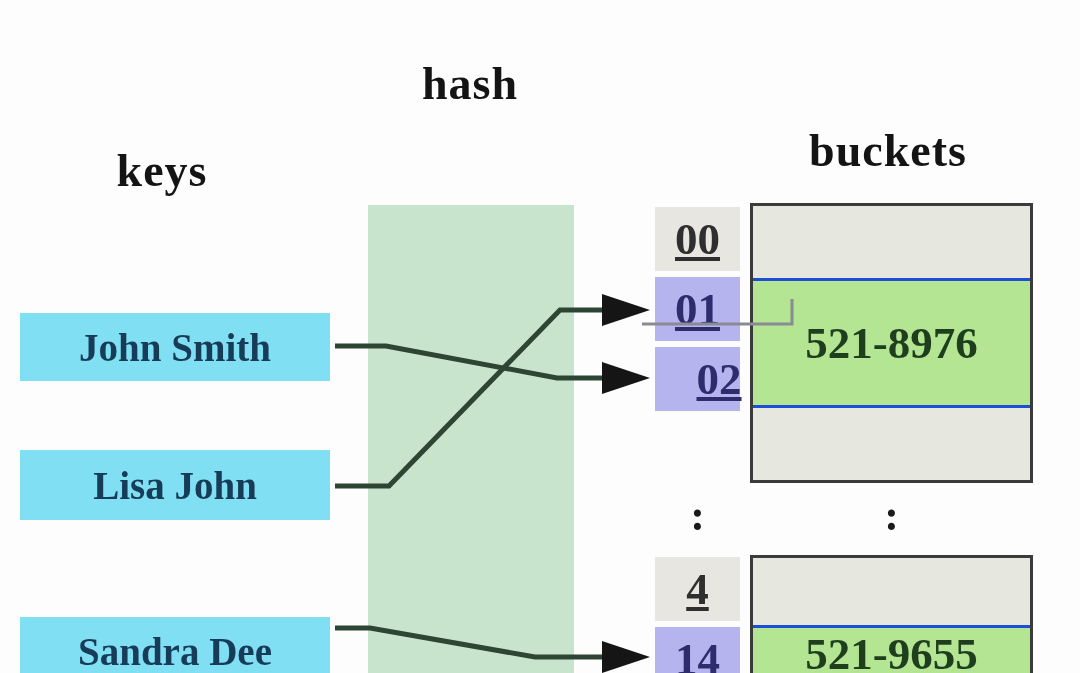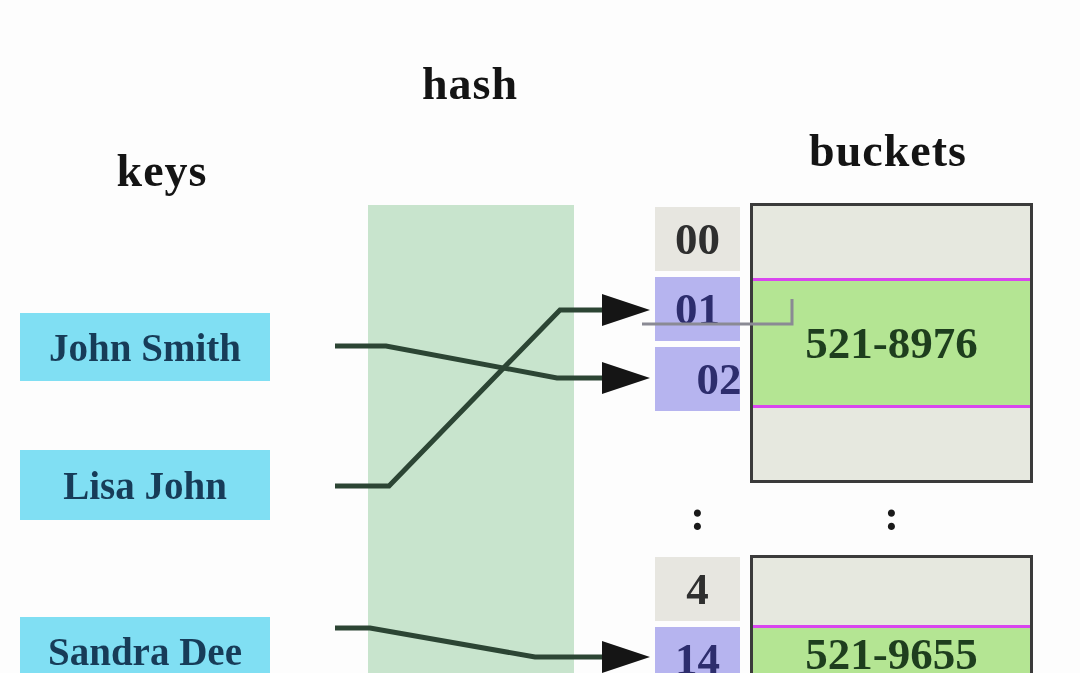--- a/index.html
+++ b/index.html
@@ -40,37 +40,37 @@
   .h-keys{left:62px;top:124px;width:200px;margin-top:20px;}
   .h-hash{left:345px;top:48px;width:250px;line-height:71px;}
   .h-buckets{left:788px;top:124px;width:200px;}
   .band{
     position:absolute;
     left:368px;top:205px;width:206px;height:468px;
     background:var(--band);
   }
   .keybox{
     position:absolute;
-    left:20px;width:250px;height:68px;
+    left:20px;width:310px;height:68px;
     background:var(--key_box);
     color:var(--key_text);
     font-size:39px;
     text-align:center;
     display:flex;align-items:center;justify-content:center;
   }
   .kb-0{top:313px;}
   .kb-1{top:450px;height:70px;}
   .kb-2{top:617px;}
   .idx{
     position:absolute;
     left:655px;width:85px;height:64px;
     background:var(--index_plain_bg);
     color:var(--index_plain_text);
     font-size:45px;
-    display:flex;align-items:center;justify-content:center;
+    display:flex;align-items:center;justify-content:center;text-decoration:underline;
   }
   .idx.hl{
     background:var(--index_highlight_bg);
     color:var(--index_highlight_text);
   }
   .i-0{top:207px;}
   .i-1{top:277px;}
   .i-2{top:347px;padding-left:43px;}
   .i-3{top:417px;}
   .i-4{top:557px;}
@@ -83,21 +83,21 @@
   }
   .bt-1{top:203px;height:280px;}
   .bt-2{top:555px;height:126px;}
   .brow{
     flex:1 1 auto;
     background:var(--bucket_empty_bg);
     display:flex;align-items:center;justify-content:center;
     color:var(--bucket_value_text);
     font-size:45px;
   }
-  .brow + .brow{border-top:3px solid #d946ef;}
+  .brow + .brow{border-top:3px solid #1d4ed8;}
   .brow.filled{background:var(--bucket_filled_bg);}
   .bt-2 .brow.empty{flex:0 0 67px;}
   .dots{
     position:absolute;
     top:494px;height:48px;
     font-size:44px;line-height:44px;
     color:#1a1a1a;
     text-align:center;
   }
   .d-idx{left:655px;width:85px;}

